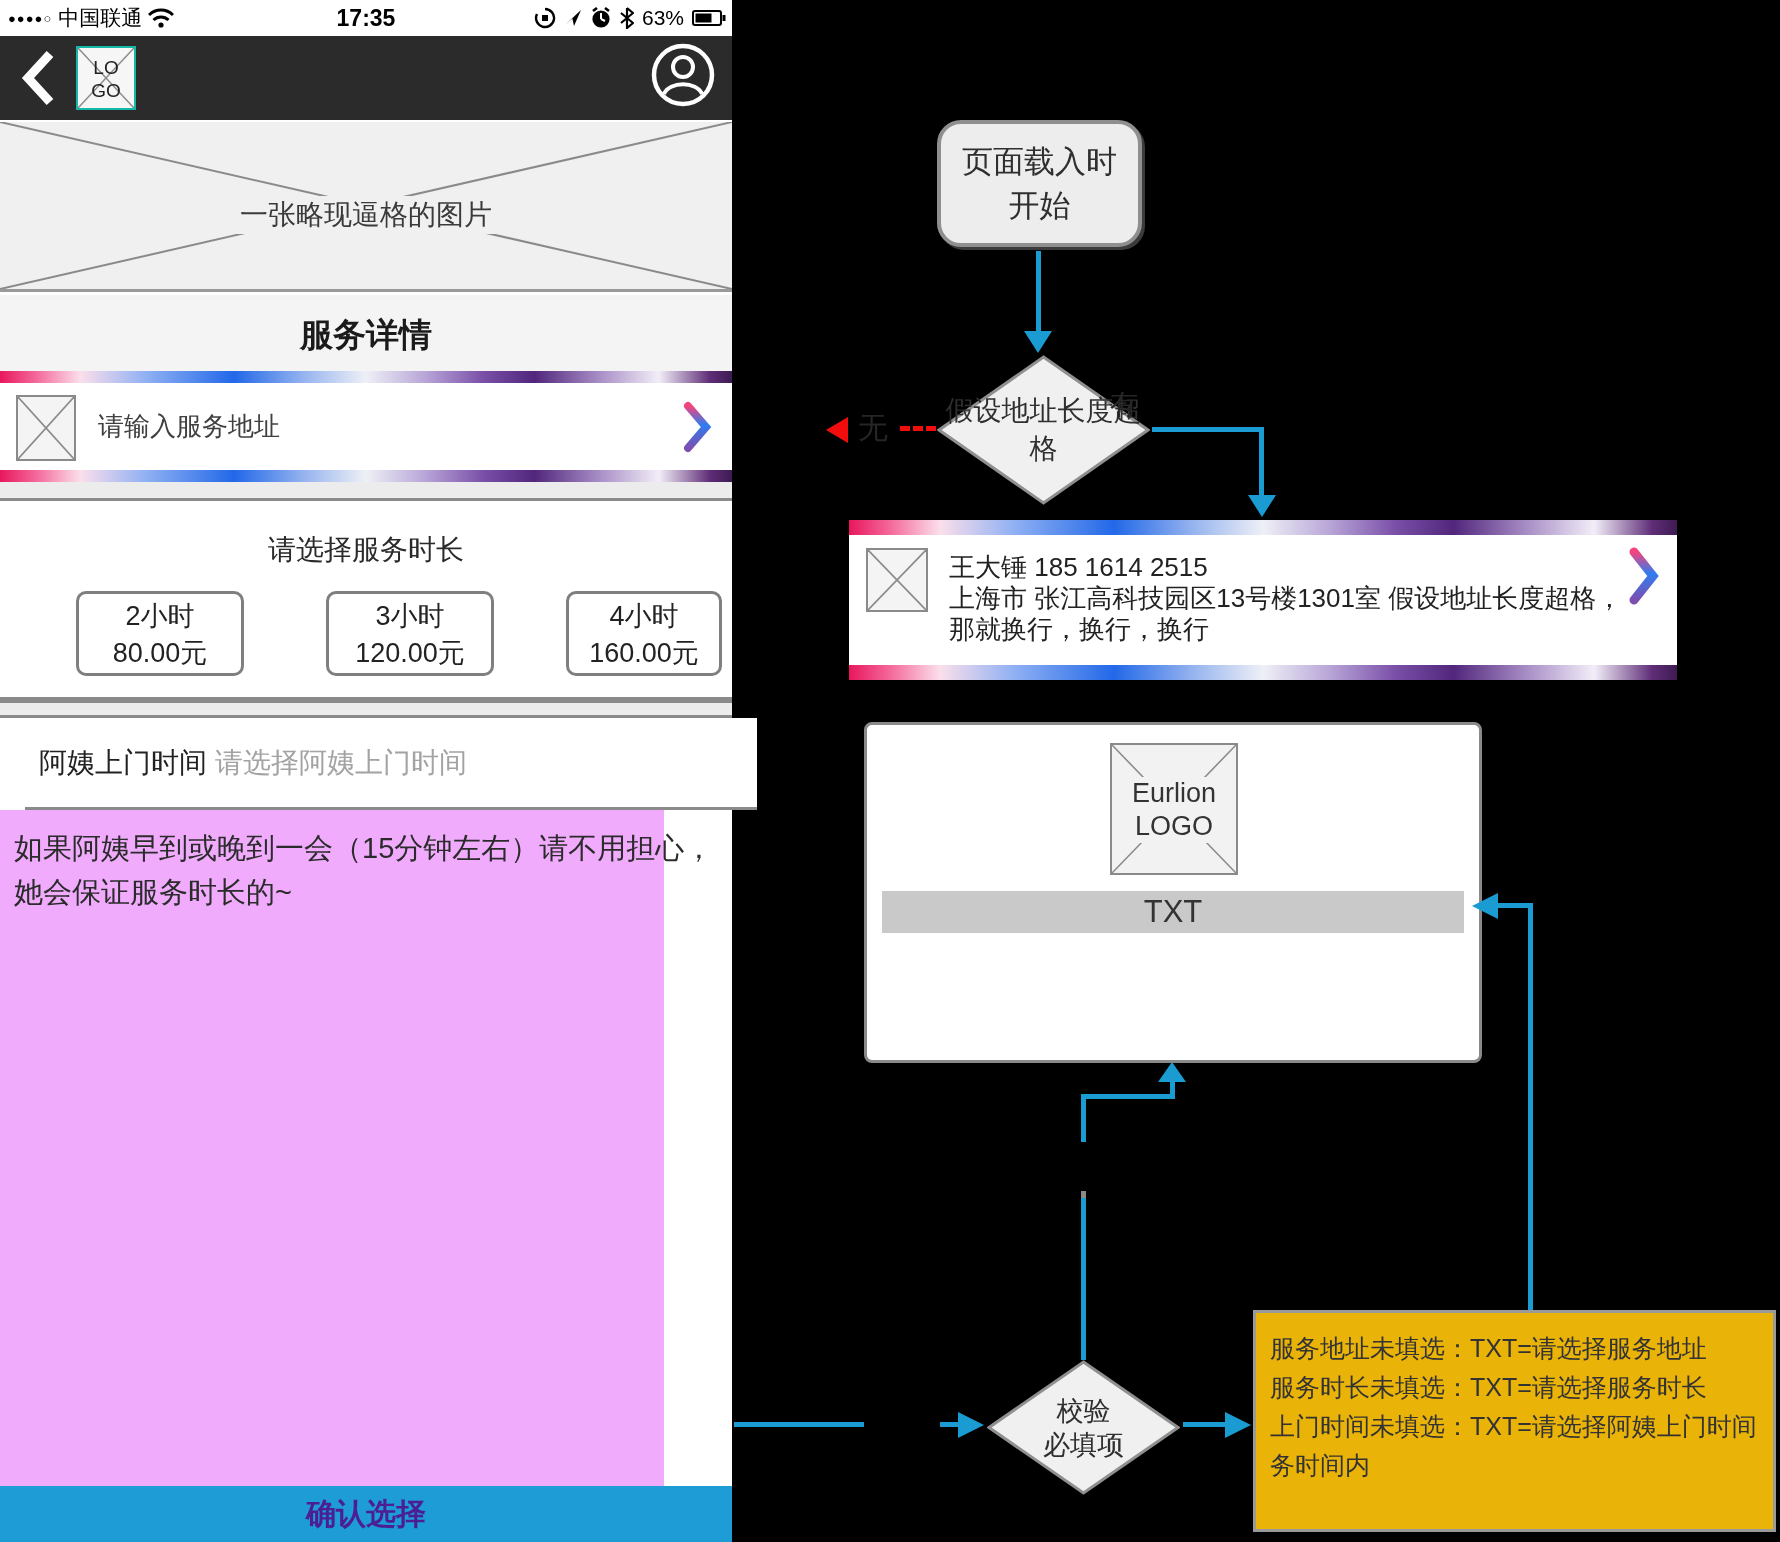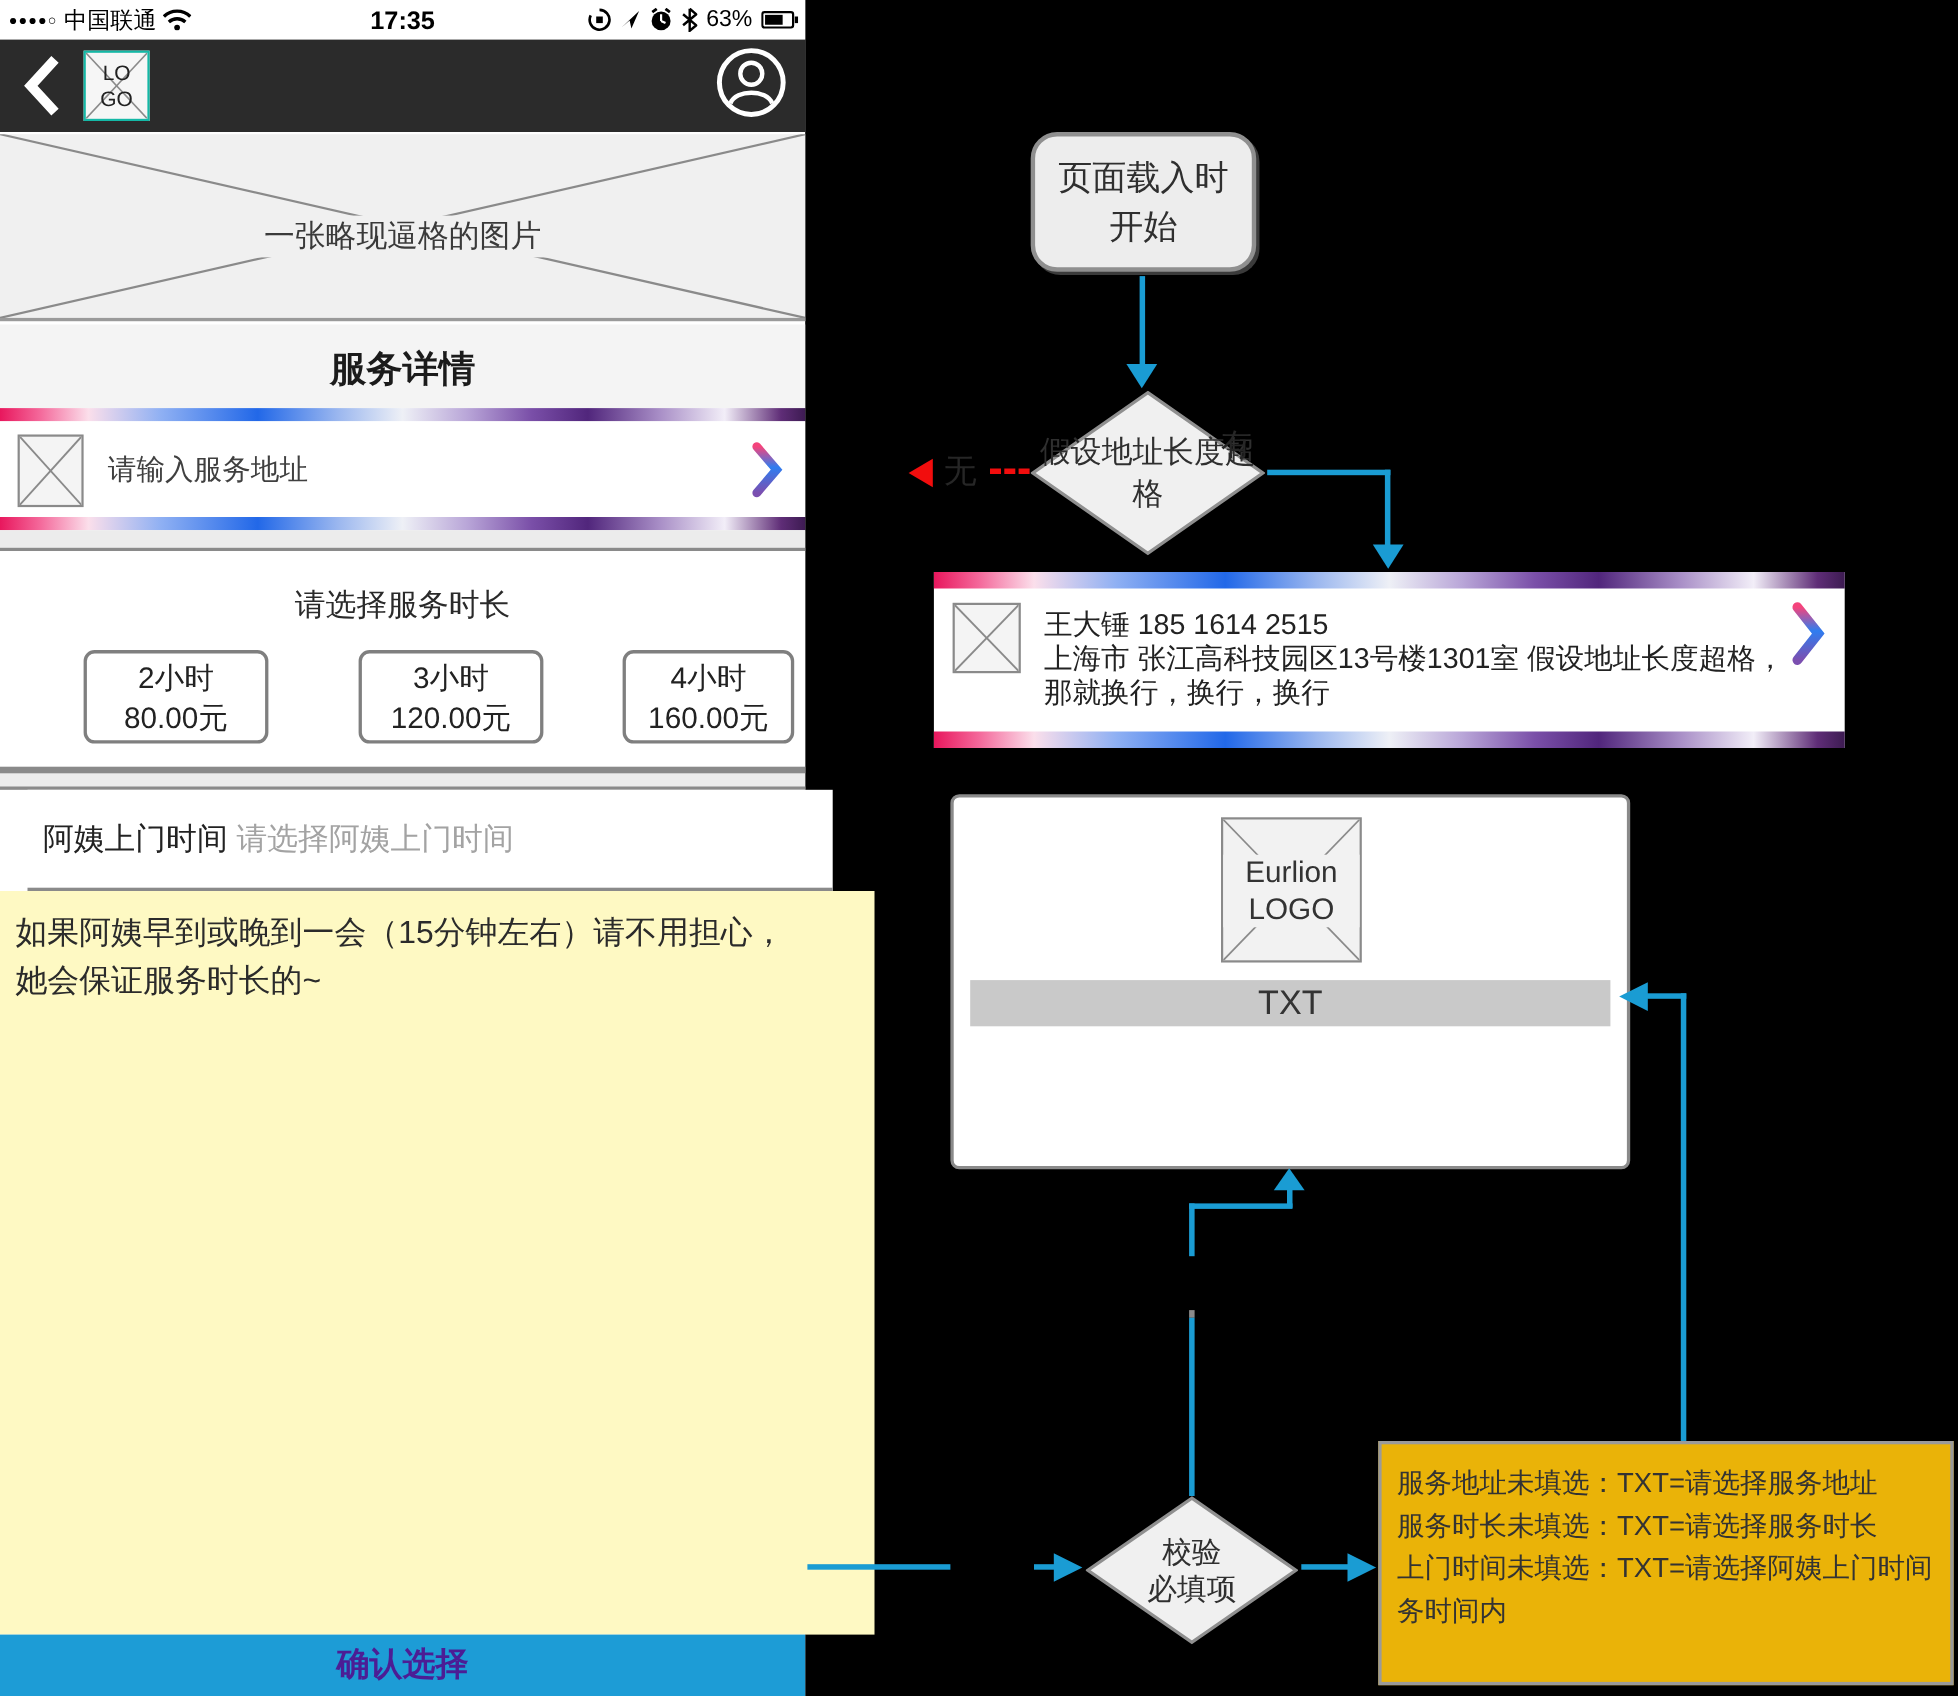--- a/index.html
+++ b/index.html
@@ -59,21 +59,21 @@
              padding-top:4px; cursor:pointer; }
   #dur1 { left:76px;  width:168px; }
   #dur2 { left:326px; width:168px; }
   #dur3 { left:566px; width:156px; }
 
   .visit-row { position:absolute; left:0; top:718px; width:732px; height:92px; background:#fff;
                border-bottom:3px solid #8a8a8a;margin-left:25px; }
   .visit-label { position:absolute; left:14px; top:0; height:89px; line-height:89px; font-size:28px; color:#222; }
   .visit-ph { position:absolute; left:190px; top:0; height:89px; line-height:89px; font-size:28px; color:#a3a3a3; }
 
-  .note-sec { position:absolute; left:0; top:810px; width:795px; height:676px; background:#fef9c3; }
+  .note-sec { position:absolute; left:0; top:810px; width:664px; height:676px; background:#f0abfc; }
   .note-text { position:absolute; left:14px; top:16px; width:706px; font-size:29px; line-height:44px; color:#2b2b2b; }
 
   .confirm-btn { position:absolute; left:0; top:1486px; width:732px; height:56px; background:#1d9cd6;
                  color:#4c1d95; font-size:30px; font-weight:bold; text-align:center; line-height:56px; cursor:pointer; }
 
   
   .fc-start { position:absolute; left:937px; top:120px; width:205px; height:127px; background:#ededed;
               border:4px solid #8f8f8f; border-radius:24px; text-align:center; padding-top:16px;
               font-size:31px; line-height:44px; color:#2f2f2f; box-shadow:3px 3px 0 rgba(130,130,130,.45); }
   .blue { background:#1a9cd3; }

